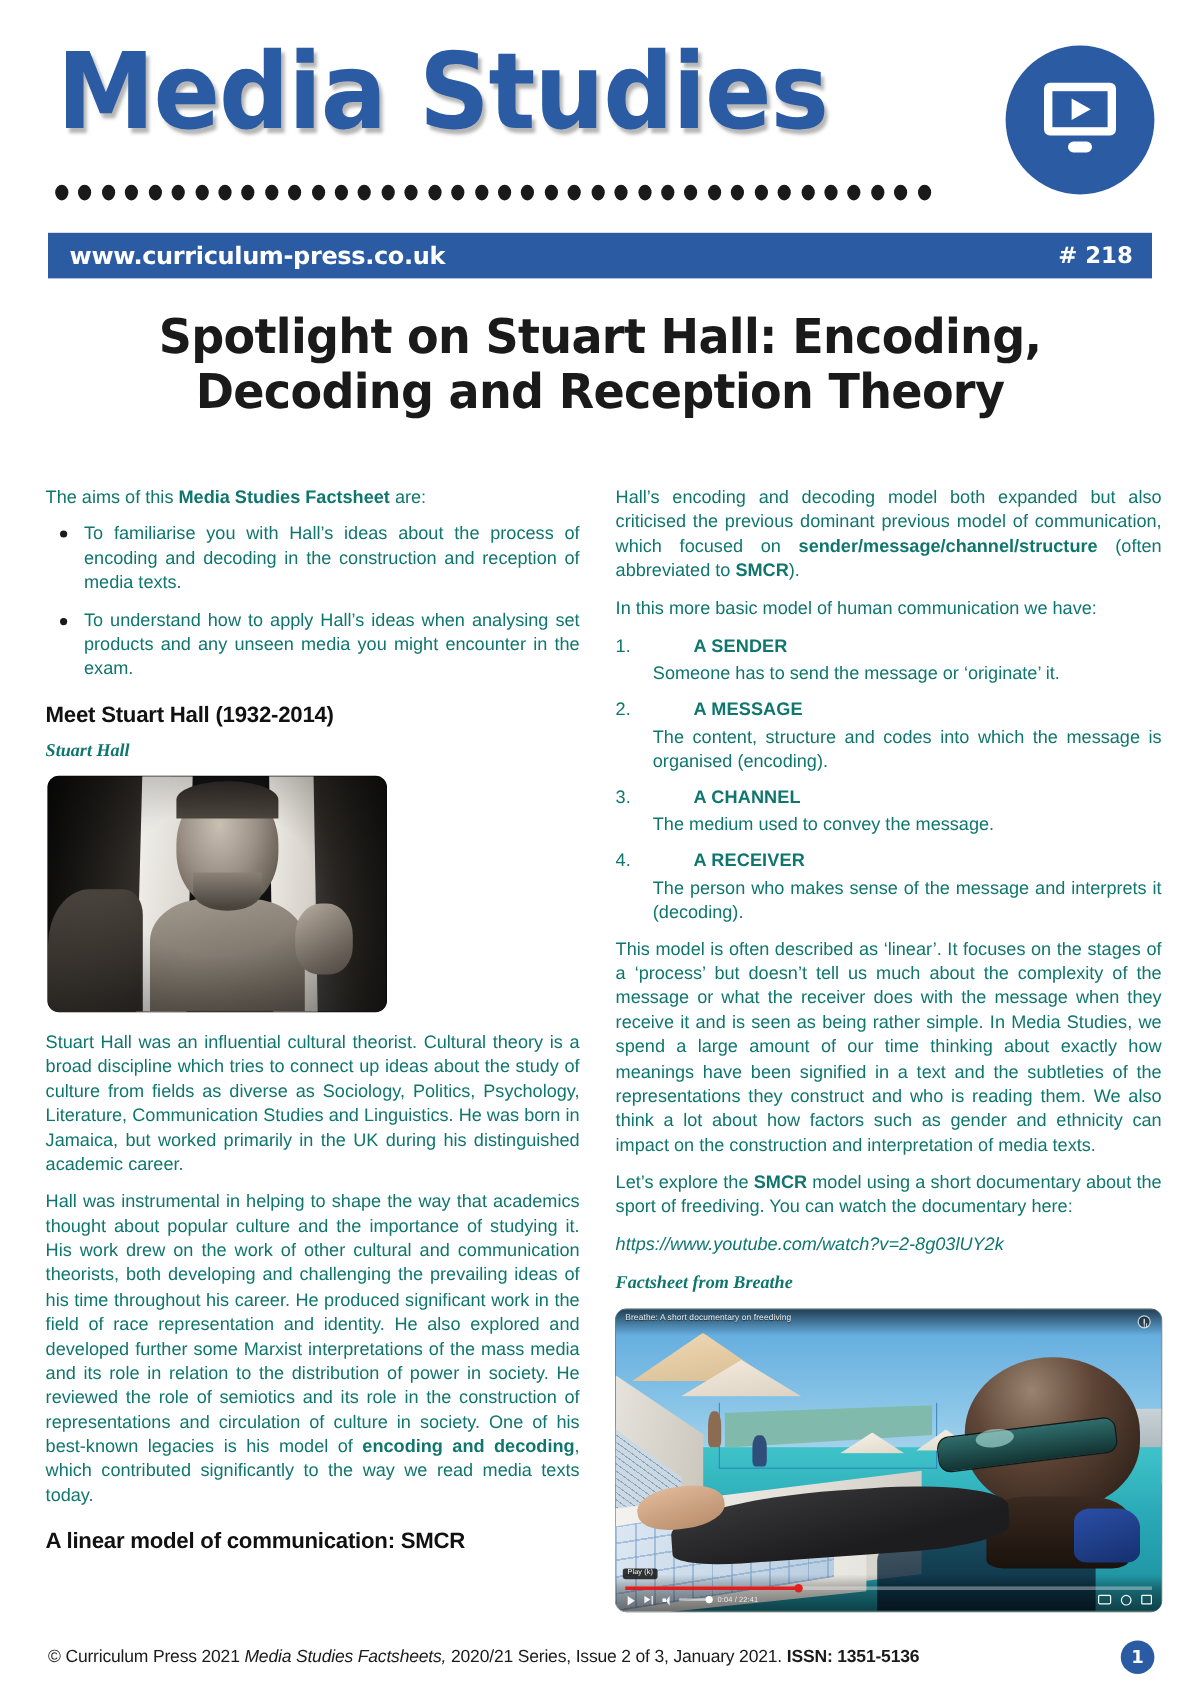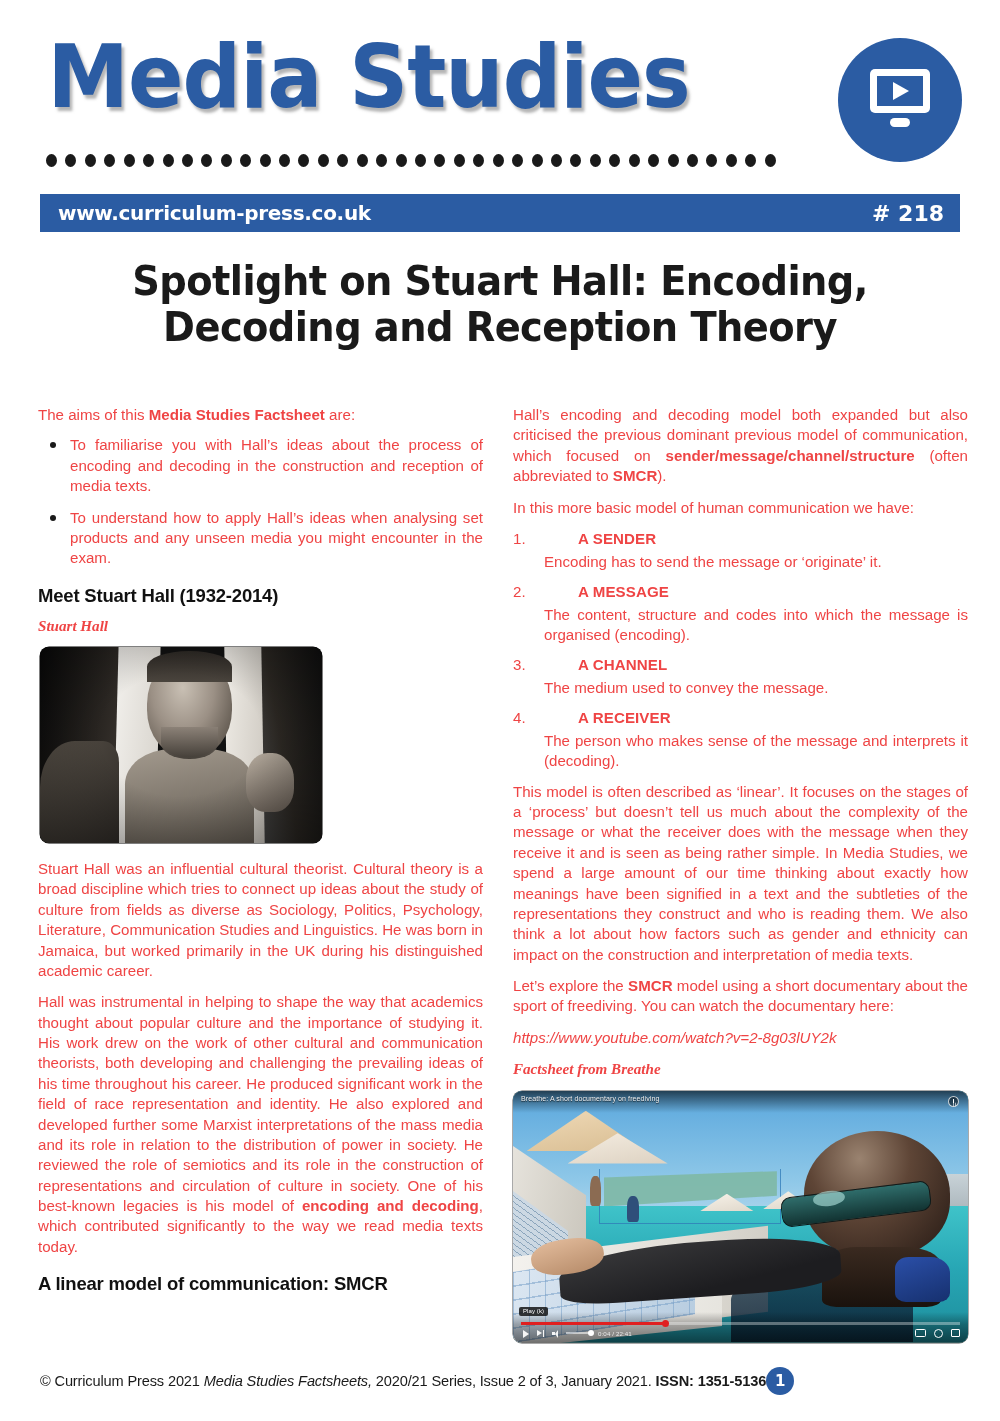--- a/index.html
+++ b/index.html
@@ -66,21 +66,21 @@
     color: #ffffff;
     display: flex;
     align-items: center;
     justify-content: space-between;
     padding: 0 16px 0 18px;
     font-family: "DejaVu Sans", sans-serif;
     font-weight: bold;
     font-size: 20px;
     letter-spacing: -0.3px;
   }
-  .urlbar .issue { font-size: 22px; letter-spacing: 0; }
+  .urlbar .issue { font-size: 19px; letter-spacing: 0; }
 
   
   .article-title {
     text-align: center;
     font-family: "DejaVu Sans", sans-serif;
     font-weight: bold;
     font-size: 40px;
     line-height: 1.16;
     color: #1a1a1a;
     margin: 18px 55px 0 55px;
@@ -94,21 +94,21 @@
     left: 38px; right: 32px; top: 405px;
     display: flex;
     gap: 30px;
   }
   .col { width: 460px; }
   .col p, .col li {
     font-size: 15.1px;
     line-height: 1.35;
     text-align: justify;
     margin: 0 0 11px 0;
-    color: #ef4444;
+    color: #0f766e;
   }
   .col p.tight { margin-bottom: 10px; }
   h2.section {
     font-family: "Liberation Sans", sans-serif;
     font-weight: bold;
     font-size: 18.5px;
     margin: 16px 0 9px 0;
     color: #111;
     letter-spacing: -0.2px;
   }
@@ -329,20 +329,21 @@
   .vs-tooltip { position:absolute; left:6px; bottom:27px; z-index:16;
      background: rgba(20,20,20,.85); color:#fff; font-size:6px;
      padding:1.5px 4px; border-radius:2px; letter-spacing:.1px; }
 
   
   .footer {
     position: absolute;
     left: 40px; right: 38px; bottom: 26px;
     display: flex;
     align-items: center;
+    justify-content: space-between;
   }
   .footer-text {
     font-size: 14.6px;
     color: #1a1a1a;
     letter-spacing: -0.15px;
   }
   .footer-text em { font-style: italic; }
   .footer-text b { font-weight: bold; }
   .page-badge {
     width: 28px; height: 28px;
@@ -461,21 +462,21 @@
     <p><span>Hall’s encoding and decoding model both expanded but also criticised the previous dominant previous model of communication, which focused on </span><b>sender/message/channel/structure</b><span> (often abbreviated to </span><b>SMCR</b><span>).</span></p>
 
     <p>In this more basic model of human communication we have:</p>
 
     <ol class="smcr">
       <li>
         <div class="smcr-head">
           <span class="smcr-num">1.</span>
           <span class="smcr-term">A SENDER</span>
         </div>
-        <div class="smcr-desc">Encoding has to send the message or ‘originate’ it.</div>
+        <div class="smcr-desc">Someone has to send the message or ‘originate’ it.</div>
       </li>
       <li>
         <div class="smcr-head">
           <span class="smcr-num">2.</span>
           <span class="smcr-term">A MESSAGE</span>
         </div>
         <div class="smcr-desc">The content, structure and codes into which the message is organised (encoding).</div>
       </li>
       <li>
         <div class="smcr-head">

